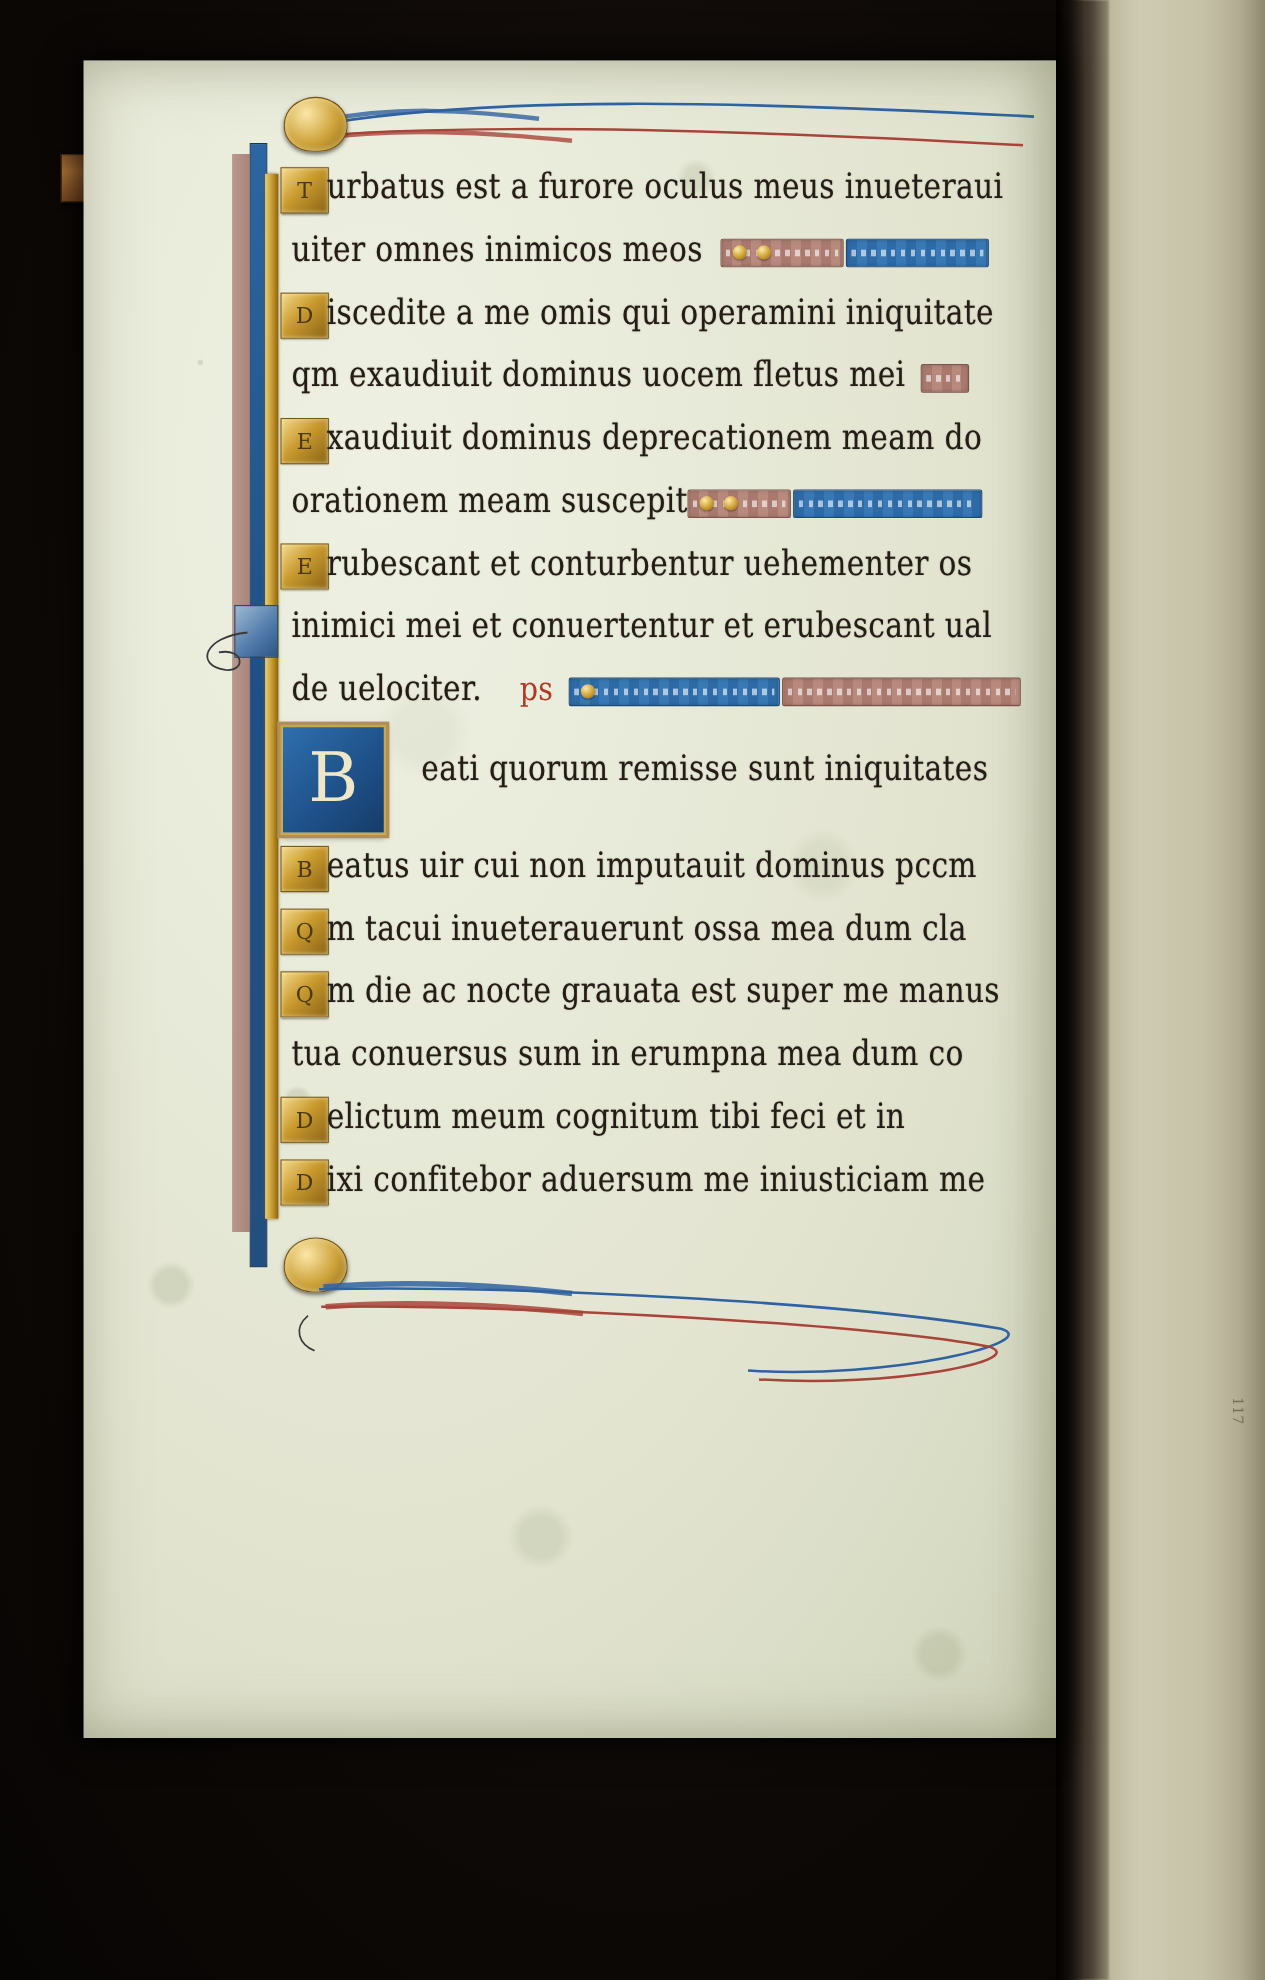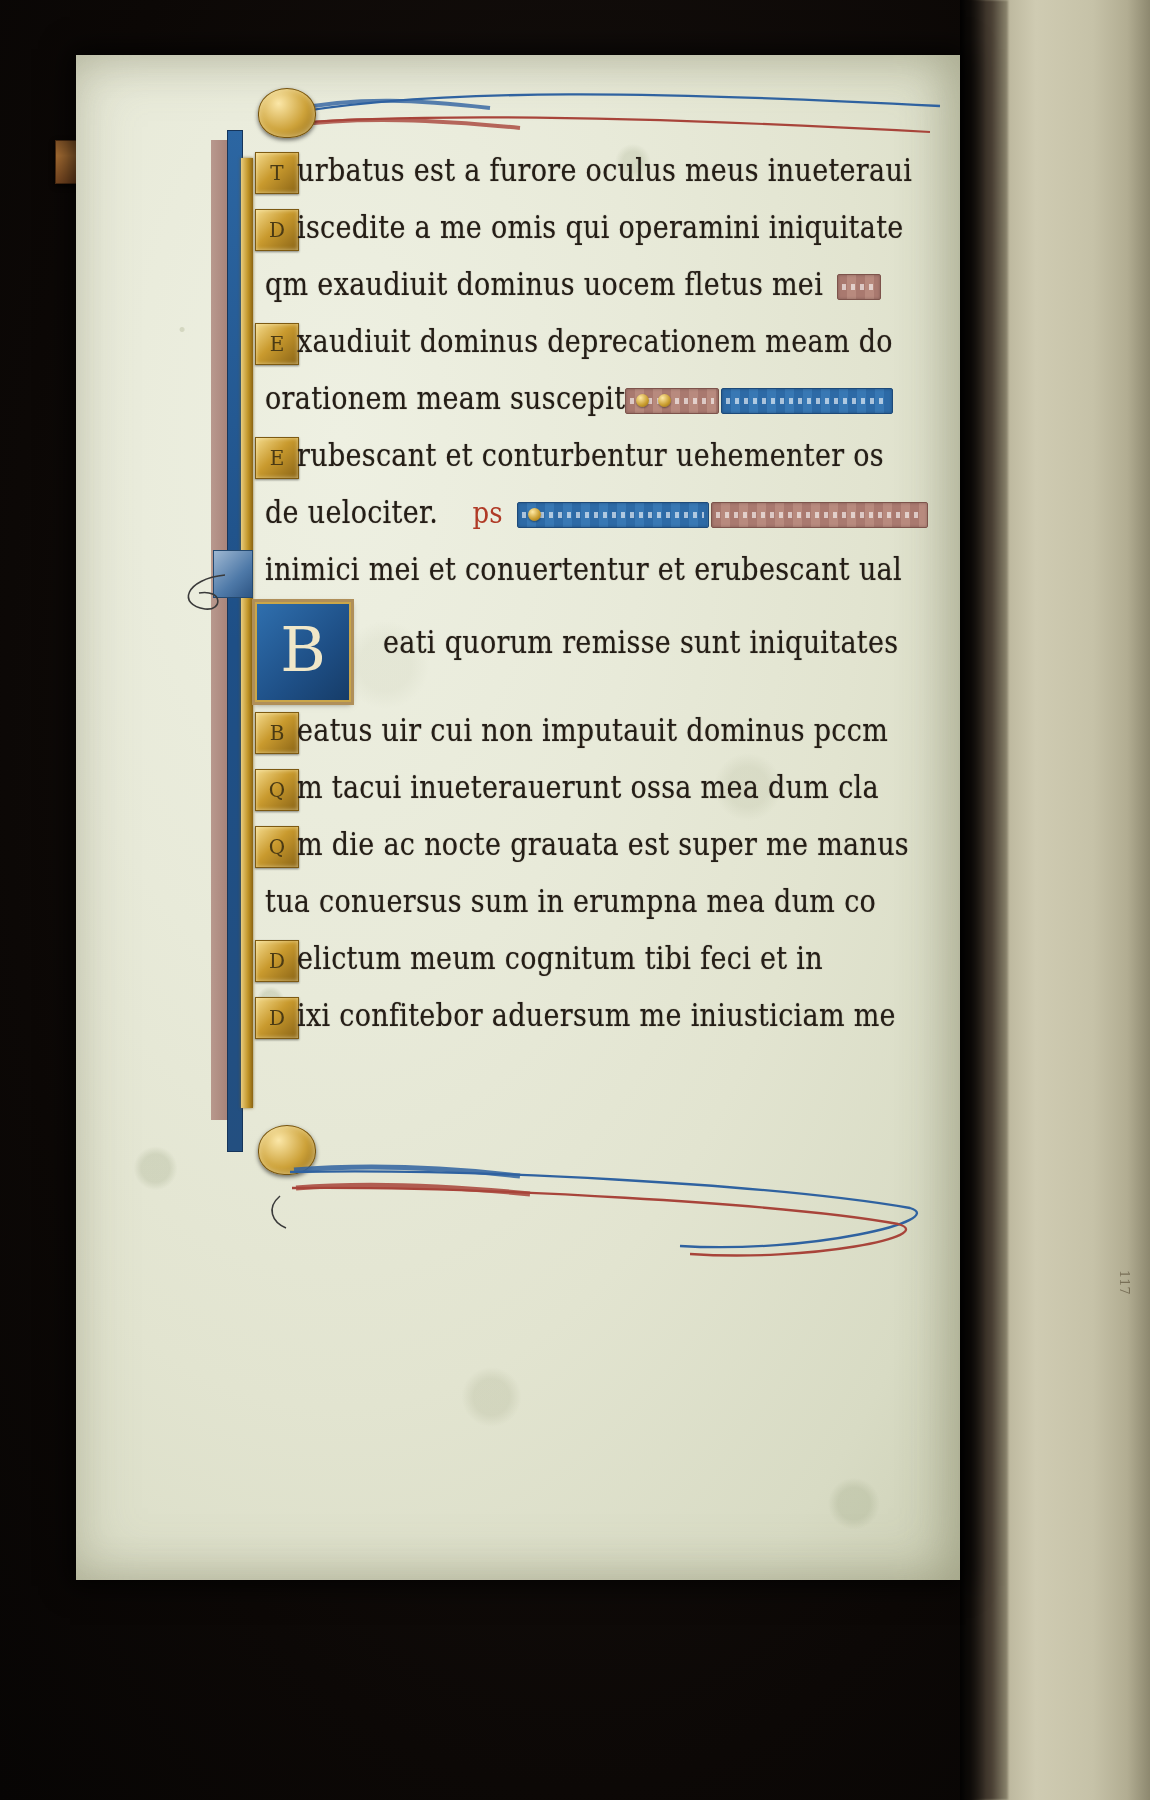--- a/index.html
+++ b/index.html
@@ -205,20 +205,31 @@
 <svg id="pen-squiggle" class="flourish" width="70" height="70" viewBox="0 0 70 70">
   <path d="M60,10 C20,14 12,40 40,44 C58,46 58,24 34,28" stroke="#3a3a3a" stroke-width="1.6" fill="none"></path>
 </svg>
 
 <div id="textblock">
     <div class="line">
       <div class="init">T</div>
       <div class="ltext">urbatus est a furore oculus meus inueteraui</div>
     </div>
     <div class="line">
+      <div class="ltext noinit">uiter omnes inimicos meos</div>
+      <div class="filler rose" style="left: 400px; width: 110px;">
+        <div class="wave"></div>
+        <div class="dot" style="left: 10px;"></div>
+        <div class="dot" style="left: 32px;"></div>
+      </div>
+      <div class="filler blue" style="left: 514px; width: 128px;">
+        <div class="wave"></div>
+      </div>
+    </div>
+    <div class="line">
       <div class="init">D</div>
       <div class="ltext">iscedite a me omis qui operamini iniquitate</div>
     </div>
     <div class="line">
       <div class="ltext noinit">qm exaudiuit dominus uocem fletus mei</div>
       <div class="filler rose" style="left: 582.4px; width: 42px;">
         <div class="wave"></div>
       </div>
     </div>
     <div class="line">
@@ -232,34 +243,34 @@
         <div class="dot" style="left: 10px;"></div>
         <div class="dot" style="left: 32px;"></div>
       </div>
       <div class="filler blue" style="left: 465.6px; width: 170px;">
         <div class="wave"></div>
       </div>
     </div>
     <div class="line">
       <div class="init">E</div>
       <div class="ltext">rubescant et conturbentur uehementer os</div>
+    </div>
+    <div class="line">
+      <div class="ltext noinit">inimici mei et conuertentur et erubescant ual</div>
     </div>
     <div class="line">
       <div class="ltext noinit">de uelociter.</div>
       <div class="rubric" style="left: 217.6px; top: 6px;">ps</div>
       <div class="filler blue" style="left: 261.6px; width: 190px;">
         <div class="wave"></div>
         <div class="dot" style="left: 10px;"></div>
       </div>
       <div class="filler rose" style="left: 455.6px; width: 215px;">
         <div class="wave"></div>
       </div>
-    </div>
-    <div class="line">
-      <div class="ltext noinit">inimici mei et conuertentur et erubescant ual</div>
     </div>
     <div class="line" style="height: 104px;">
       <div class="bigB">B</div>
       <div class="ltext indent" style="left: 128px; top: 18px;">eati quorum remisse sunt iniquitates</div>
     </div>
     <div class="line">
       <div class="init">B</div>
       <div class="ltext">eatus uir cui non imputauit dominus pccm</div>
     </div>
     <div class="line">

